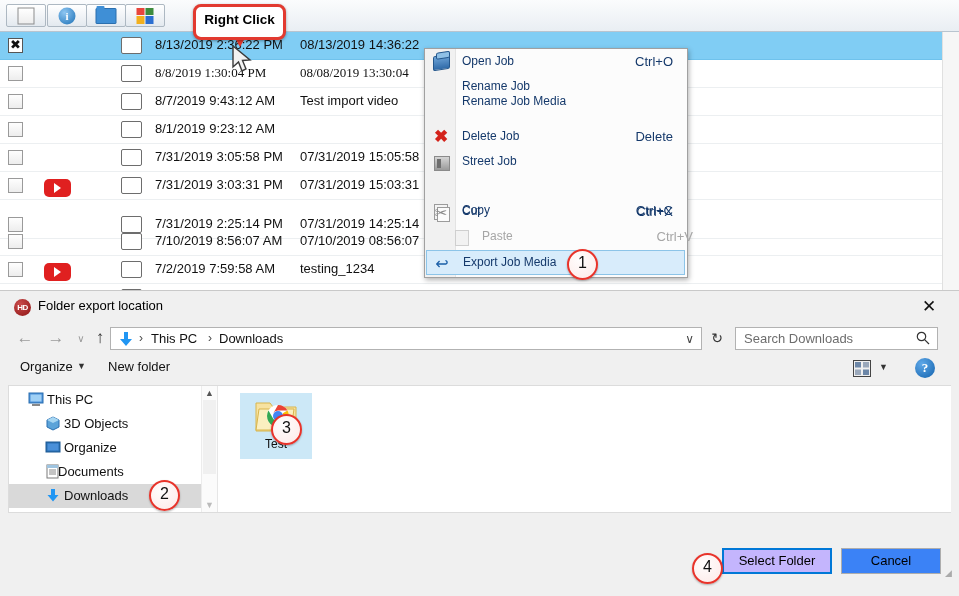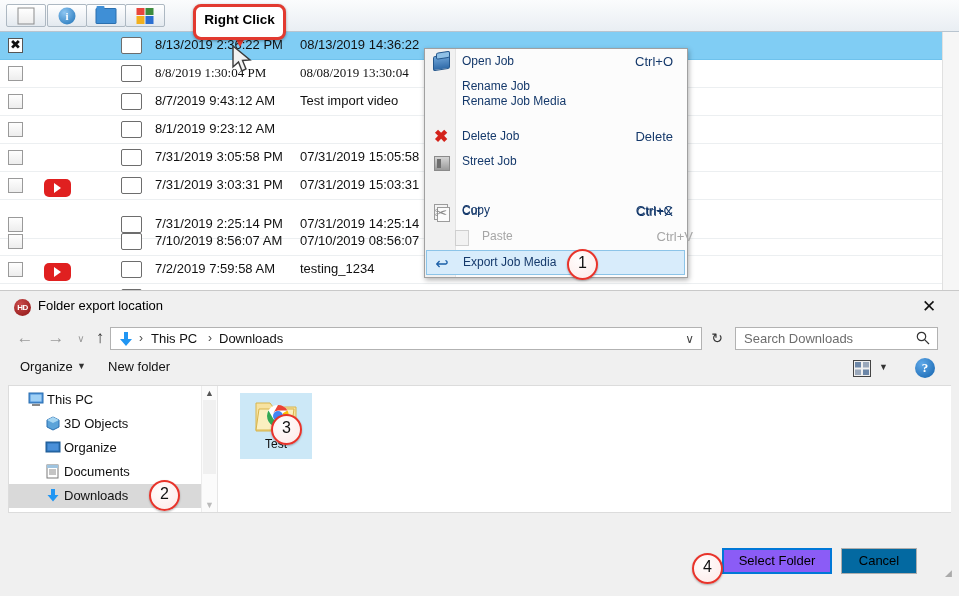--- a/index.html
+++ b/index.html
@@ -129,24 +129,24 @@
   #fi-icon{position:absolute;left:14px;top:4px;width:44px;height:38px;}
   #fi-label{position:absolute;left:0;top:44px;width:72px;text-align:center;font-size:12px;color:#111;}
 
   #folder-bar{position:absolute;left:0;top:224px;width:959px;height:34px;}
   #folder-lbl{position:absolute;left:134px;top:8px;font-size:13px;color:#000;}
   #folder-input{position:absolute;left:176px;top:4px;width:762px;height:24px;background:#fff;border:1px solid #a0a0a0;box-sizing:border-box;}
   #folder-val{position:absolute;left:7px;top:4px;font-size:13px;color:#111;}
 
   #btnbar{position:absolute;left:0;top:254px;width:959px;height:36px;}
   #btn-select{position:absolute;left:722px;top:3px;width:110px;height:26px;
-    background:#8b5cf6;border:2px solid #0078d7;box-sizing:border-box;
+    background:#c4b5fd;border:2px solid #0078d7;box-sizing:border-box;
     font-size:13px;color:#000;text-align:center;line-height:22px;}
-  #btn-cancel{position:absolute;left:841px;top:3px;width:76px;height:26px;
-    background:#0369a1;border:1px solid #adadad;box-sizing:border-box;
+  #btn-cancel{position:absolute;left:841px;top:3px;width:100px;height:26px;
+    background:#3b82f6;border:1px solid #adadad;box-sizing:border-box;
     font-size:13px;color:#000;text-align:center;line-height:23px;}
   #grip{position:absolute;right:4px;bottom:3px;width:10px;height:10px;color:#aaa;font-size:9px;}
   #dlg-bottom{position:absolute;left:0;bottom:0;width:959px;height:4px;background:#f0f0f0;}
 
   
   .badge{position:absolute;width:27px;height:27px;border-radius:50%;
     background:radial-gradient(circle at 38% 32%,#fffdfd,#fde9e7);
     border:2.5px solid #e8332a;box-shadow:0 1px 2px rgba(0,0,0,.28);
     font:16px "Liberation Sans",sans-serif;color:#111;text-align:center;line-height:23px;z-index:60;}
 </style>
@@ -388,21 +388,21 @@
           <span class="tlbl" style="left: 55px;">Organize</span>
         </div>
         <div class="tnode" style="top: 74px;">
           <span class="tico" style="left: 36px;"><svg viewBox="0 0 16 15">
               <rect x="2" y="1" width="11" height="13" fill="#fff" stroke="#7a7a7a"></rect>
               <rect x="2" y="1" width="11" height="3" fill="#9fc4e0"></rect>
               <line x1="4" y1="6" x2="11" y2="6" stroke="#888"></line>
               <line x1="4" y1="8" x2="11" y2="8" stroke="#888"></line>
               <line x1="4" y1="10" x2="11" y2="10" stroke="#888"></line>
             </svg></span>
-          <span class="tlbl" style="left: 55px;">Documents</span>
+          <span class="tlbl" style="left: 49px;">Documents</span>
         </div>
         <div class="tnode sel" style="top: 98px;">
           <span class="tico" style="left: 36px;"><svg viewBox="0 0 16 15">
               <path d="M6,1 L10,1 L10,7 L13.5,7 L8,13.5 L2.5,7 L6,7 Z" fill="#2196f3"></path>
             </svg></span>
           <span class="tlbl" style="left: 55px;">Downloads</span>
         </div>
       </div>
     <div id="tree-vsb">
       <span class="up">▲</span>

